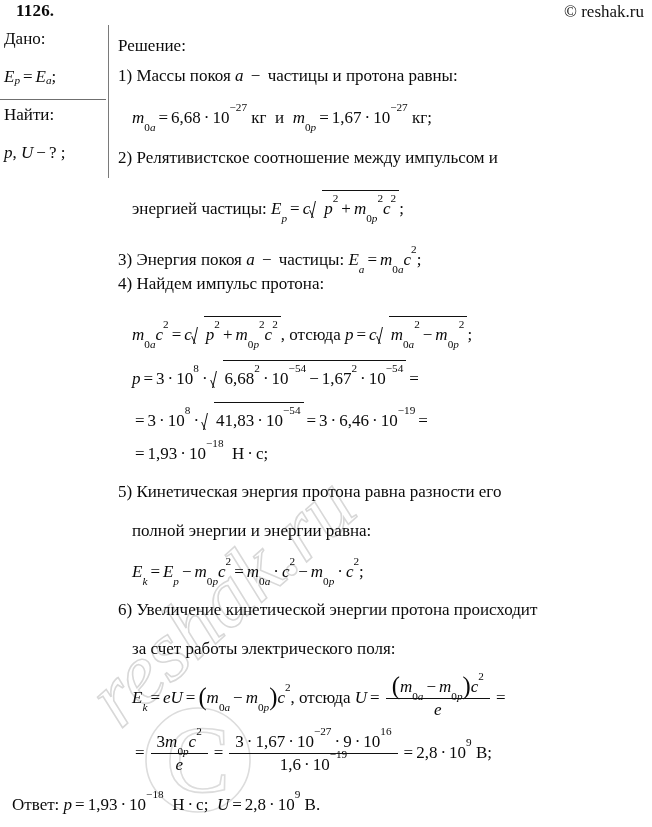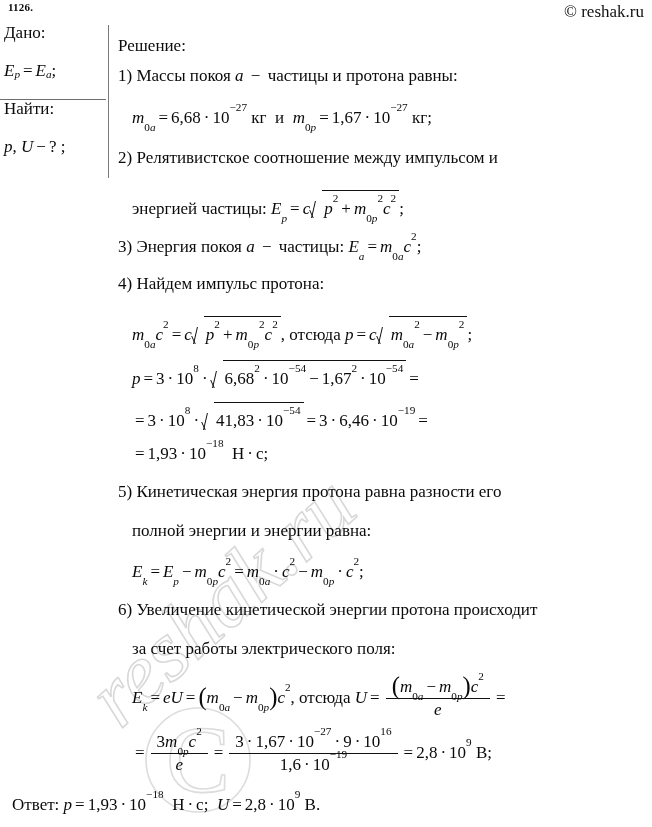--- a/index.html
+++ b/index.html
@@ -23,26 +23,26 @@
     position:absolute;
     left:120px; top:640px;
     width:420px; height:190px;
     pointer-events:none;
     z-index:0;
   }
   .wm-big svg{display:block;overflow:visible;}
 
   
   .prob-num{
-    position:absolute; left:8px; top:1px;
-    font-weight:bold; font-size:11px; letter-spacing:.2px;
-  }
-
-  
-  .given{ position:absolute; left:0; top:14px; width:108px; }
+    position:absolute; left:16px; top:1px;
+    font-weight:bold; font-size:17px; letter-spacing:.2px;
+  }
+
+  
+  .given{ position:absolute; left:0; top:20px; width:108px; }
   .given .row{ height:38px; display:flex; align-items:center; padding-left:4px; font-size:17px;}
   .hr-given{
     position:absolute; left:0px; top:99px; width:106px; height:1px;
     background:#6f6f6f;
   }
   .vline{
     position:absolute; left:108px; top:25px; width:1px; height:153px;
     background:#7a7a7a;
   }
 
@@ -134,21 +134,21 @@
       <span class="mi">m</span><sub>0<span class="sub-i">a</span></sub><span class="op">=</span><span class="mn">6,68</span><span class="op">·</span><span class="mn">10</span><sup>−27</sup>&nbsp;<span class="mn">кг</span>&nbsp;&nbsp;<span class="mn">и</span>&nbsp;&nbsp;<span class="mi">m</span><sub>0<span class="sub-i">p</span></sub><span class="op">=</span><span class="mn">1,67</span><span class="op">·</span><span class="mn">10</span><sup>−27</sup>&nbsp;<span class="mn">кг;</span>
     </div>
 
     <div class="L" style="top:124px;">
       2) Релятивистское соотношение между импульсом и
     </div>
     <div class="Lc" style="top:166px;">
       энергией частицы: <span class="mi">E</span><sub class="sub-i">p</sub><span class="op">=</span><span class="mi">c</span><span class="sqrt"><span class="rad"><span class="mi">p</span><sup>2</sup><span class="op">+</span><span class="mi">m</span><sub>0<span class="sub-i">p</span></sub><sup>2</sup><span class="mi">c</span><sup>2</sup></span></span><span class="mn">;</span>
     </div>
 
-    <div class="L" style="top:213px;">
+    <div class="L" style="top:226px;">
       3) Энергия покоя <span class="mi">a</span> <span class="op">−</span> частицы: <span class="mi">E</span><sub class="sub-i">a</sub><span class="op">=</span><span class="mi">m</span><sub>0<span class="sub-i">a</span></sub><span class="mi">c</span><sup>2</sup><span class="mn">;</span>
     </div>
 
     <div class="L" style="top:250px;">
       4) Найдем импульс протона:
     </div>
 
     <div class="Lc" style="top:292px;">
       <span class="mi">m</span><sub>0<span class="sub-i">a</span></sub><span class="mi">c</span><sup>2</sup><span class="op">=</span><span class="mi">c</span><span class="sqrt"><span class="rad"><span class="mi">p</span><sup>2</sup><span class="op">+</span><span class="mi">m</span><sub>0<span class="sub-i">p</span></sub><sup>2</sup><span class="mi">c</span><sup>2</sup></span></span><span class="mn">,&nbsp;отсюда&nbsp;</span><span class="mi">p</span><span class="op">=</span><span class="mi">c</span><span class="sqrt"><span class="rad"><span class="mi">m</span><sub>0<span class="sub-i">a</span></sub><sup>2</sup><span class="op">−</span><span class="mi">m</span><sub>0<span class="sub-i">p</span></sub><sup>2</sup></span></span><span class="mn">;</span>
     </div>

